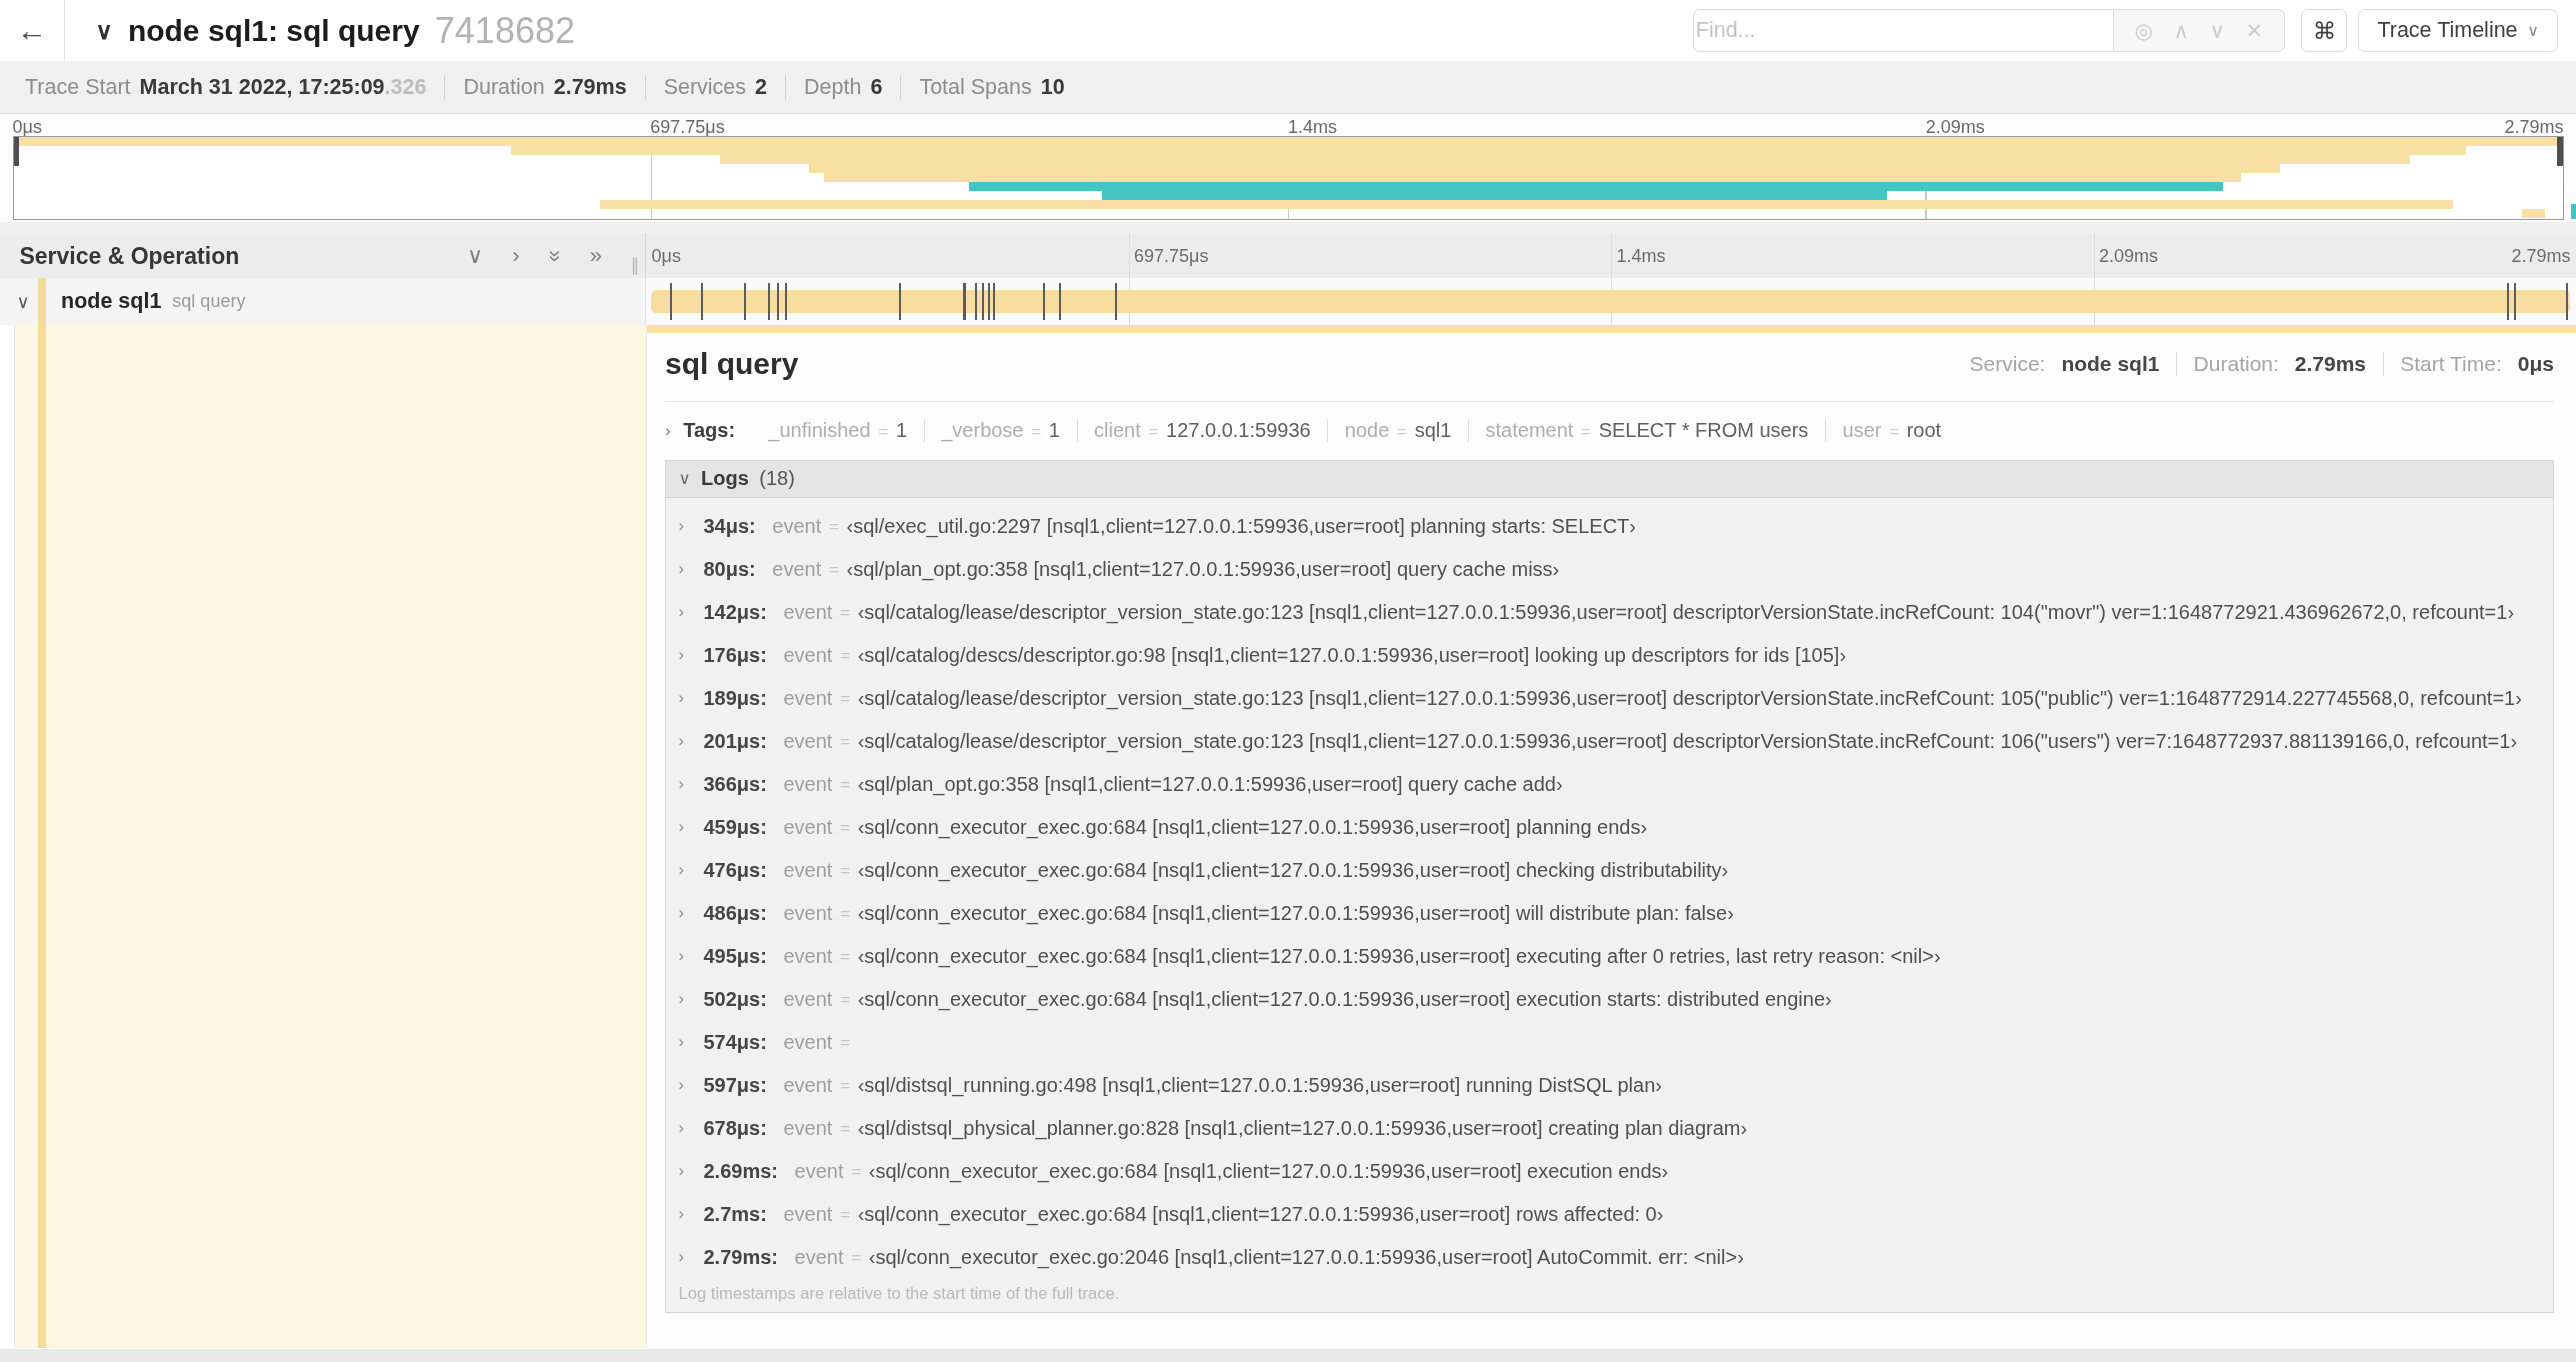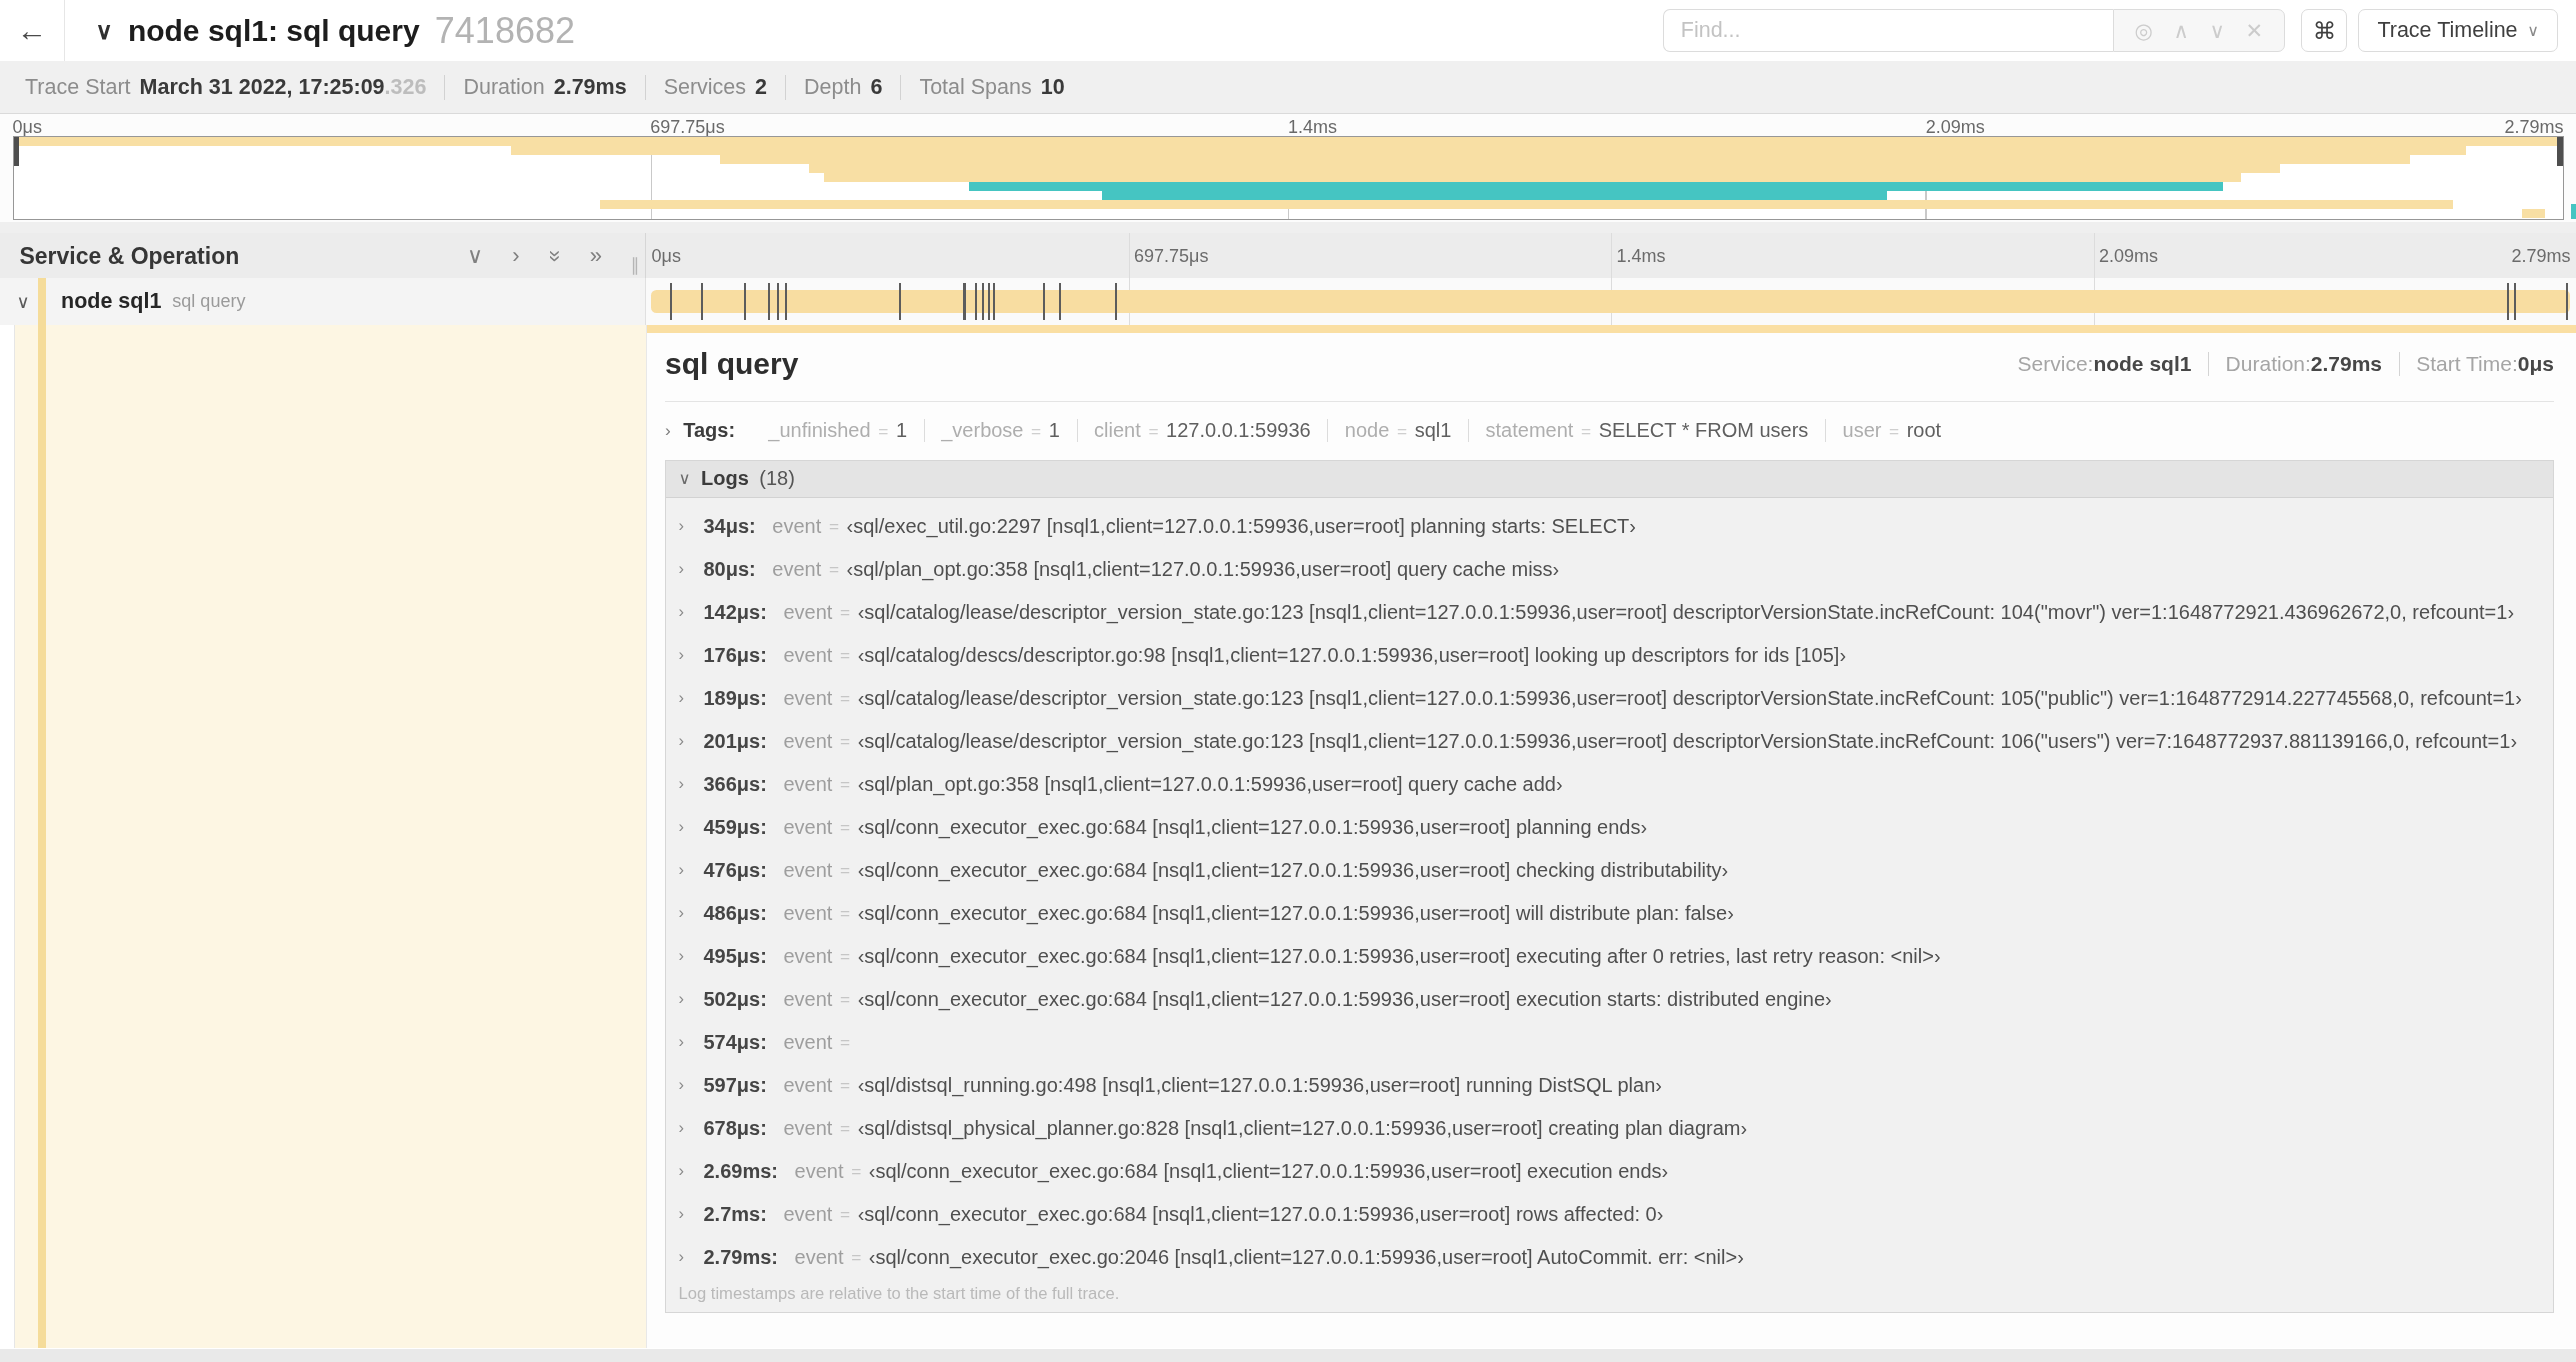--- a/index.html
+++ b/index.html
@@ -9,21 +9,21 @@
 
   
   #topbar{top:0;height:61px;background:#fff;display:flex;align-items:center}
   .back-box{width:64px;height:100%;border-right:1.4px solid #e6e6e6;display:flex;align-items:center;justify-content:center;font-size:30.5px;color:#4a4a4a}
   .title-wrap{display:flex;align-items:center;margin-left:30.5px;gap:15.2px}
   .title-chevron{font-size:23.5px;font-weight:700;color:#2f2f2f}
   .trace-title{font-size:30px;font-weight:700;color:#1d1d1d}
   .trace-id{font-size:36px;color:#b3b3b3}
   .topbar-right{margin-left:auto;display:flex;align-items:center;padding-right:18px}
   .find-group{display:flex;height:43px}
-  .find-input{width:415px;border:1.4px solid #dcdcdc;border-right:none;border-radius:7px 0 0 7px;padding:0 17px;font-size:21.5px;color:#444;background:#fff;outline:none;font-family:"Liberation Sans",sans-serif}
+  .find-input{width:415px;border:1.4px solid #dcdcdc;border-right:none;border-radius:7px 0 0 7px;padding:0 2px;font-size:21.5px;color:#444;background:#fff;outline:none;font-family:"Liberation Sans",sans-serif}
   .find-input::placeholder{color:#c3c3c3}
   .find-addon{width:170px;background:#f7f7f7;border:1.4px solid #dcdcdc;border-radius:0 7px 7px 0;display:flex;align-items:center;justify-content:space-evenly;color:#cccccc;font-size:21px}
   .btn{height:43px;border:1.4px solid #dcdcdc;border-radius:7px;background:#fff;display:flex;align-items:center;justify-content:center;color:#3f3f3f;box-sizing:border-box}
   .btn-cmd{width:46px;margin-left:16.6px;font-size:23.5px}
   .btn-view{padding:0 18px;margin-left:11px;font-size:21.5px;gap:9.7px}
   .btn-view .chev{font-size:16px;color:#8a8a8a}
 
   
   #tracebar{top:61px;height:53px;background:#f0f0f0;border-bottom:1.4px solid #dadada;display:flex;align-items:center;padding-left:7px;font-size:21.5px;box-sizing:border-box}
   .ti-item{padding:0 18px;border-right:1.4px solid #d2d2d2;display:flex;gap:9px;align-items:baseline;white-space:nowrap}
@@ -74,21 +74,21 @@
   #detail{top:325px;height:1023px;display:flex}
   .d-left{width:646px;position:relative;background:#fff;flex:none}
   .d-cream{position:absolute;left:14px;top:0;bottom:0;right:0;background:#fdf6e3;border-left:1.4px solid #e6e6e6}
   .d-stripe{position:absolute;left:38px;top:0;bottom:0;width:7.6px;background:#f5dc9a}
   .d-panel{flex:1;position:relative;background:#fdfdfd;border-left:1.4px solid #e8e8e8}
   .d-accent{position:absolute;top:0;left:0;right:0;height:8.3px}
   .d-content{position:absolute;top:8.3px;left:18px;right:22px;bottom:42px}
   .d-header{display:flex;align-items:center;margin-top:14px}
   .d-title{font-size:30px;font-weight:700;color:#2e2e2e}
   .d-meta{margin-left:auto;display:flex;font-size:21px;align-items:baseline}
-  .d-meta-item{padding:0 16.6px;border-right:1.4px solid #d4d4d4;display:flex;gap:0;white-space:nowrap}
+  .d-meta-item{padding:0 16.6px;border-right:1.4px solid #d4d4d4;display:flex;gap:16px;white-space:nowrap}
   .d-meta-item:last-child{border-right:none;padding-right:0}
   .dm-label{color:#a5a5a5}
   .dm-value{font-weight:700;color:#474747}
   .d-divider{height:1.4px;background:#e4e4e4;margin-top:19.4px}
   .d-tags{display:flex;align-items:center;margin-top:16.6px;font-size:20px;flex-wrap:nowrap}
   .d-tags-chev{color:#7d7d7d;font-size:17.3px;margin-right:12.5px}
   .d-tags-label{font-weight:700;color:#3d3d3d;margin-right:16.6px}
   .tag{padding:0 16.6px;border-right:1.4px solid #dcdcdc;display:flex;gap:7.6px;align-items:baseline;white-space:nowrap}
   .tag:last-child{border-right:none}
   .tag-key{color:#aeaeae}

